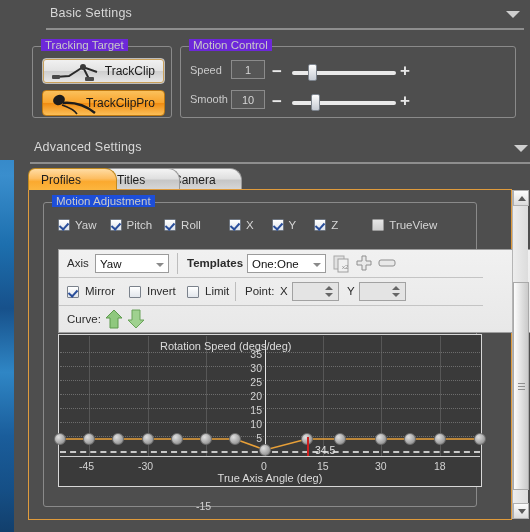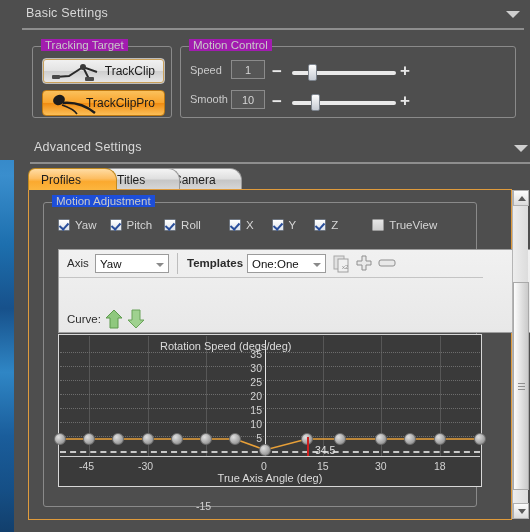--- a/index.html
+++ b/index.html
@@ -25,21 +25,21 @@
     z-index: 0;
   }
   .desktop-strip2 {
     position: absolute; left: 0; top: 0; width: 14px; height: 160px;
     background: #4e4e4e; z-index: 1;
   }
 
   
   .panel {
     position: absolute; left: 14px; top: 0; width: 516px; height: 532px;
-    background: #4e4e4e; z-index: 2;
+    background: #4e4e4e; z-index: 2; padding-left: 24px;
   }
 
   
   .section-header {
     position: relative; height: 30px;
     border-bottom: 2px solid #8e8e8e;
     margin: 0 6px 0 8px;
   }
   .section-header .title {
     position: absolute; left: 4px; top: 6px;
@@ -55,21 +55,21 @@
   }
 
   
   .groupbox {
     position: absolute;
     border: 1px solid #8a8a8a;
     border-radius: 3px;
   }
   .groupbox > .legend {
     position: absolute; top: -8px; left: 8px;
-    background: #a21caf; padding: 0 4px;
+    background: #6d28d9; padding: 0 4px;
     font-size: 11.5px; color: #c9c9c9;
   }
 
   
   .tcbtn {
     position: absolute; width: 123px; height: 26px;
     border-radius: 4px; border: 1px solid #b9832c;
     display: flex; align-items: center;
     font-size: 12px; color: #1b1b1b;
     cursor: pointer; overflow: hidden;
@@ -396,20 +396,40 @@
           <text x="9" y="14" font-size="6" fill="#888" font-family="Liberation Sans, sans-serif">x2</text>
         </svg>
         <svg class="icobtn" style="left:296px; top:4px;" width="18" height="18" viewBox="0 0 18 18">
           <path d="M7 2 H11 V7 H16 V11 H11 V16 H7 V11 H2 V7 H7 Z" fill="#e9e9e9" stroke="#8f8f8f"></path>
         </svg>
         <svg class="icobtn" style="left:318px; top:4px;" width="20" height="18" viewBox="0 0 20 18">
           <rect x="2" y="6" width="16" height="6" rx="2" fill="#e9e9e9" stroke="#8f8f8f"></rect>
         </svg>
       </div>
 
+      <div class="crow" style="top:28px;">
+        <span class="cb2 checked" style="left:8px; top:8px;"></span>
+        <span class="clabel" style="left:26px; top:7px;">Mirror</span>
+        <span class="cb2" style="left:70px; top:8px;"></span>
+        <span class="clabel" style="left:88px; top:7px;">Invert</span>
+        <span class="cb2" style="left:128px; top:8px;"></span>
+        <span class="clabel" style="left:146px; top:7px;">Limit</span>
+        <div class="vdiv" style="left:176px; top:4px; height:19px;"></div>
+        <span class="clabel" style="left:186px; top:7px;">Point:</span>
+        <span class="clabel" style="left:221px; top:7px;">X</span>
+        <div class="spin" style="left:233px; top:4px;">
+          <span class="up"></span>
+          <span class="dn"></span>
+        </div>
+        <span class="clabel" style="left:288px; top:7px;">Y</span>
+        <div class="spin" style="left:300px; top:4px;">
+          <span class="up"></span>
+          <span class="dn"></span>
+        </div>
+      </div>
 
       <div class="crow" style="top:56px; border-bottom:none;">
         <span class="clabel" style="left:8px; top:7px;">Curve:</span>
         <svg class="icobtn" style="left:46px; top:3px;" width="18" height="20" viewBox="0 0 18 20">
           <path d="M9 1 L17 9 H13 V19 H5 V9 H1 Z" fill="#8fc87e" stroke="#5d9a4d" stroke-width="1"></path>
         </svg>
         <svg class="icobtn" style="left:68px; top:3px;" width="18" height="20" viewBox="0 0 18 20">
           <path d="M9 19 L17 11 H13 V1 H5 V11 H1 Z" fill="#9fd18f" stroke="#6aa35a" stroke-width="1"></path>
         </svg>
       </div>

